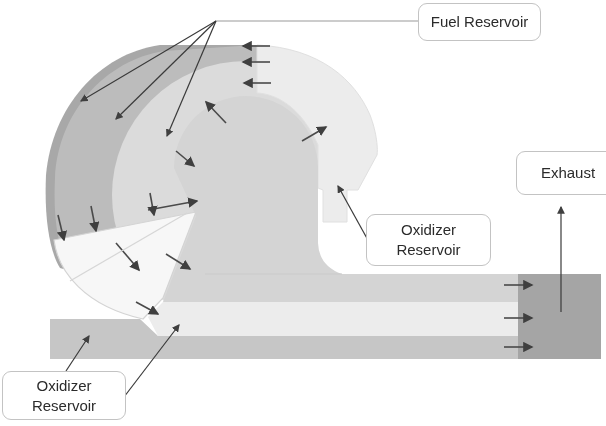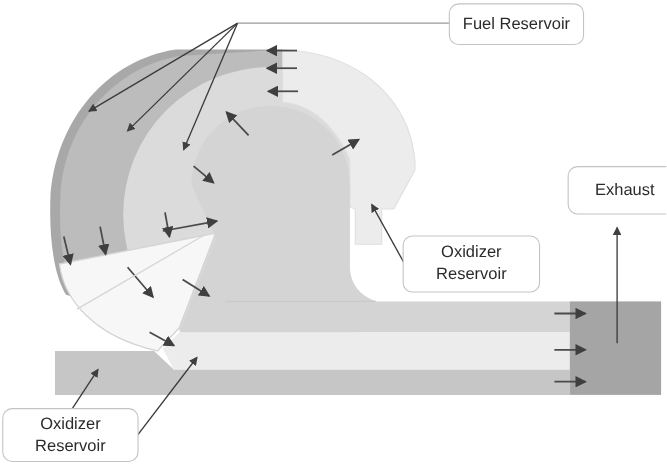--- a/index.html
+++ b/index.html
@@ -4,21 +4,21 @@
 <style>
   html,body{margin:0;padding:0;background:#ffffff;}
   #stage{position:relative;width:606px;height:426px;background:#ffffff;overflow:hidden;
          font-family:"Liberation Sans", sans-serif;}
   #diagram-svg{position:absolute;left:0;top:0;}
   .label-box{position:absolute;box-sizing:border-box;background:#ffffff;
              border:1.5px solid #c3c3c3;border-radius:9px;
              display:flex;flex-direction:column;align-items:center;justify-content:center;
              font-size:15px;line-height:20px;color:#2b2b2b;text-align:center;z-index:3;}
   .label-box span{display:block;white-space:nowrap;}
-  #fuel-box{left:408px;top:3px;width:123px;height:38px;}
+  #fuel-box{left:418px;top:3px;width:123px;height:38px;}
   #exhaust-box{left:516px;top:151px;width:104px;height:44px;}
   #oxmid-box{left:366px;top:214px;width:125px;height:52px;}
   #oxbot-box{left:2px;top:371px;width:124px;height:49px;}
 </style>
 </head>
 <body>
 
 <div id="stage">
 
   <svg id="diagram-svg" width="606" height="426" viewBox="0 0 606 426">

